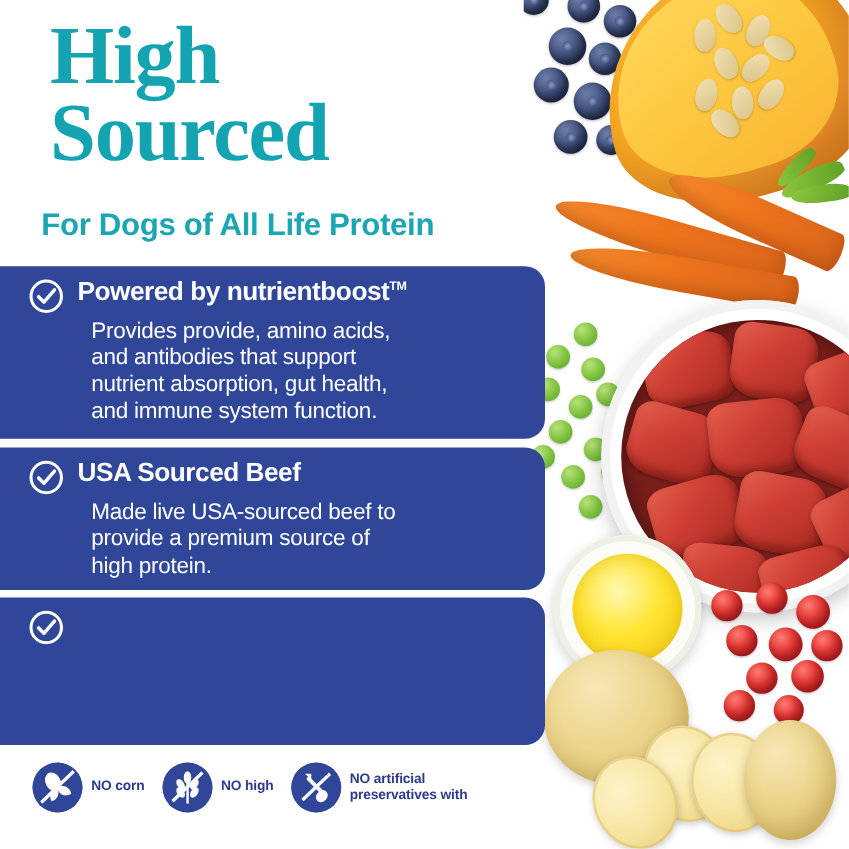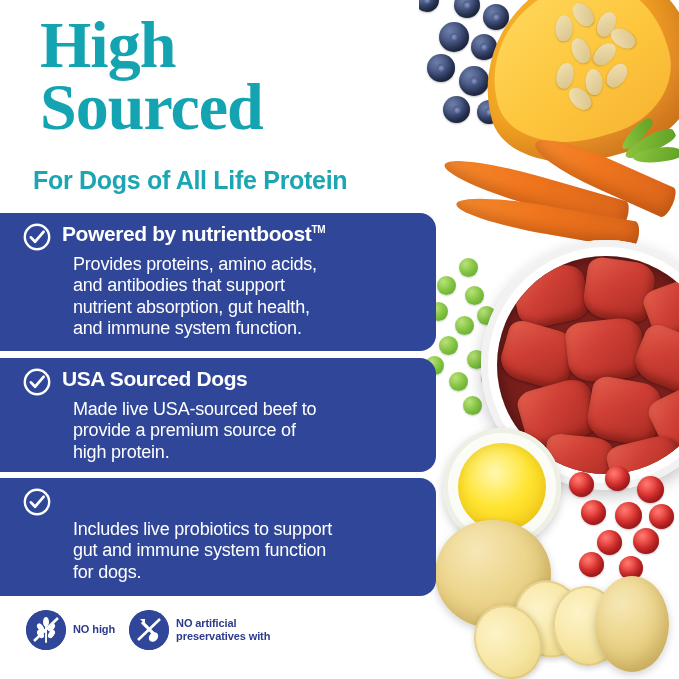--- a/index.html
+++ b/index.html
@@ -267,53 +267,62 @@
 <div class="subhead">For Dogs of All Life Protein</div>
 
 <div class="panel" id="panel-1">
   <div class="panel-head">
     <svg class="check-icon" viewBox="0 0 32 32">
       <circle cx="16" cy="16" r="13" fill="none" stroke="#ffffff" stroke-width="2.6"></circle>
       <path d="M9.5 16.4 L14 21 L23 10.5" fill="none" stroke="#ffffff" stroke-width="3" stroke-linecap="round" stroke-linejoin="round"></path>
     </svg>
     <div class="panel-title"><span>Powered by nutrientboost</span><span class="tm">TM</span></div>
   </div>
-  <div class="panel-body">Provides proteins, amino acids,
+  <div class="panel-body">Provides provide, amino acids,
 and antibodies that support
 nutrient absorption, gut health,
 and immune system function.</div>
 </div>
 
 <div class="panel" id="panel-2">
   <div class="panel-head">
     <svg class="check-icon" viewBox="0 0 32 32">
       <circle cx="16" cy="16" r="13" fill="none" stroke="#ffffff" stroke-width="2.6"></circle>
       <path d="M9.5 16.4 L14 21 L23 10.5" fill="none" stroke="#ffffff" stroke-width="3" stroke-linecap="round" stroke-linejoin="round"></path>
     </svg>
-    <div class="panel-title"><span>USA Sourced Dogs</span><span class="tm"></span></div>
+    <div class="panel-title"><span>USA Sourced Beef</span><span class="tm"></span></div>
   </div>
   <div class="panel-body">Made live USA-sourced beef to
 provide a premium source of
 high protein.</div>
 </div>
 
 <div class="panel" id="panel-3">
   <div class="panel-head">
     <svg class="check-icon" viewBox="0 0 32 32">
       <circle cx="16" cy="16" r="13" fill="none" stroke="#ffffff" stroke-width="2.6"></circle>
       <path d="M9.5 16.4 L14 21 L23 10.5" fill="none" stroke="#ffffff" stroke-width="3" stroke-linecap="round" stroke-linejoin="round"></path>
     </svg>
   </div>
-  <div class="panel-body">Includes live probiotics to support
-gut and immune system function
-for dogs.</div>
 </div>
 
 <div class="badges">
 
+  <div class="badge">
+    <svg class="badge-icon" viewBox="0 0 40 40">
+      <circle cx="20" cy="20" r="20" fill="#2F4699"></circle>
+      <g fill="#ffffff">
+        <ellipse cx="16.5" cy="15.5" rx="6" ry="8" transform="rotate(-30 16.5 15.5)"></ellipse>
+        <path d="M20 20 C25 17 30 20 31 25 C26 28 21 26 20 20 Z"></path>
+        <path d="M20 20 C22 25 20 30 15 31 C13 26 15 21 20 20 Z"></path>
+      </g>
+      <line x1="7" y1="32" x2="33" y2="7" stroke="#ffffff" stroke-width="2.6"></line>
+    </svg>
+    <div class="badge-label">NO corn</div>
+  </div>
 
   <div class="badge">
     <svg class="badge-icon" viewBox="0 0 40 40">
       <circle cx="20" cy="20" r="20" fill="#2F4699"></circle>
       <g fill="#ffffff">
         <rect x="19.1" y="16" width="1.9" height="17" rx="0.9"></rect>
         <ellipse cx="20" cy="12" rx="3" ry="5"></ellipse>
         <ellipse cx="14.5" cy="17.5" rx="2.8" ry="4.6" transform="rotate(-34 14.5 17.5)"></ellipse>
         <ellipse cx="25.5" cy="17.5" rx="2.8" ry="4.6" transform="rotate(34 25.5 17.5)"></ellipse>
         <ellipse cx="14.5" cy="24" rx="2.8" ry="4.6" transform="rotate(-34 14.5 24)"></ellipse>

